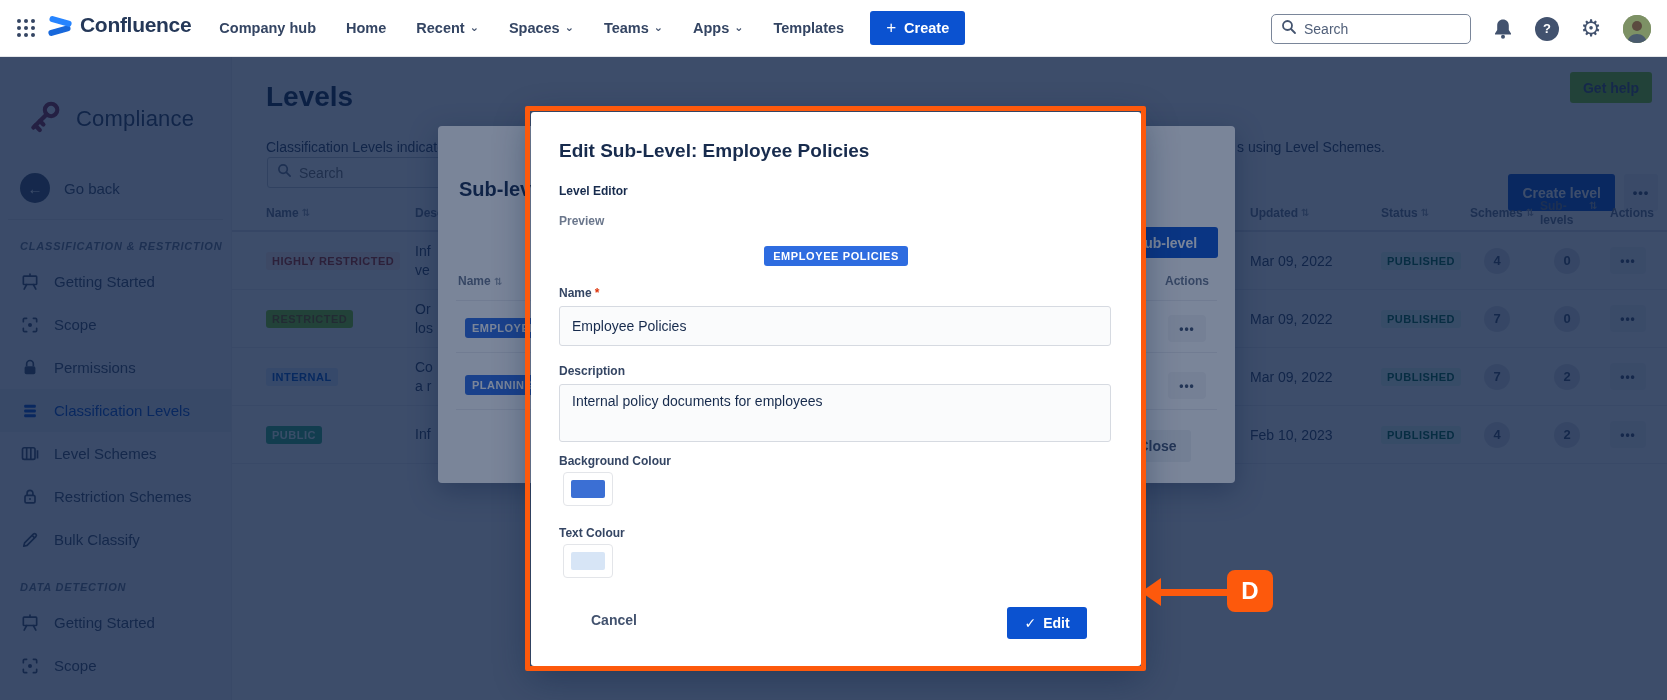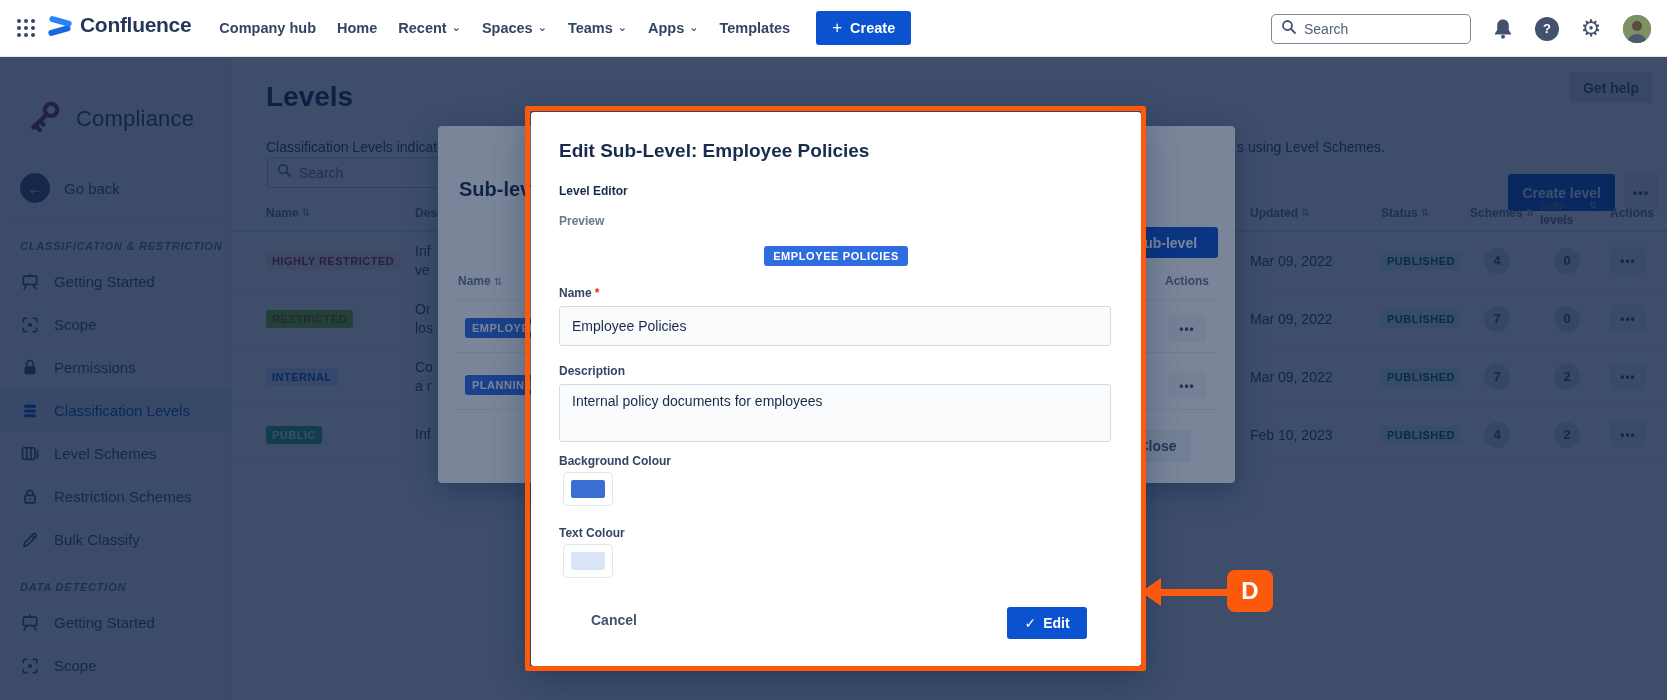--- a/index.html
+++ b/index.html
@@ -6,21 +6,21 @@
   html,body { width:1667px; height:700px; }
   body { font-family: "Liberation Sans", "DejaVu Sans", sans-serif; background:#fff; }
   .screen { position:relative; width:1667px; height:700px; overflow:hidden; background:#fff; }
 
   
   .topnav { position:absolute; left:0; top:0; width:1667px; height:57px; background:#fff;
             border-bottom:1px solid #e4e6ea; display:flex; align-items:center; z-index:30; }
   .grid-btn { margin-left:13px; width:26px; height:26px; display:flex; align-items:center; justify-content:center; cursor:pointer; }
   .logo { display:flex; margin-left:8px; cursor:pointer; }
   .logo-word { font-size:21px; font-weight:700; color:#253858; margin-left:7px; letter-spacing:-0.3px; }
-  .nav-links { display:flex; align-items:center; margin-left:28px; gap:21px; }
+  .nav-links { display:flex; align-items:center; margin-left:28px; gap:30px; }
   .nav-link { font-size:14.5px; font-weight:600; color:#344563; cursor:pointer; white-space:nowrap; display:flex; align-items:center; gap:5px; }
   .chev { font-size:11px; color:#42526e; transform:translateY(-1px); }
   .create-btn { margin-left:26px; height:34px; background:#0b52d0; color:#fff; border:none; border-radius:3px;
                 font-size:14.5px; font-weight:600; padding:0 16px; display:flex; align-items:center; gap:8px; cursor:pointer;
                 font-family:inherit; }
   .create-plus { font-size:17px; font-weight:400; }
   .nav-right { position:absolute; right:0; top:0; height:57px; display:flex; align-items:center; gap:19px; padding-right:16px; }
   .nav-search { width:200px; height:30px; border:1.5px solid #7a869a; border-radius:5px; display:flex; align-items:center; padding:0 9px; gap:7px; background:#fff; }
   .nav-search input { border:none; outline:none; font-size:14px; color:#344563; width:150px; font-family:inherit; background:transparent; }
   .nav-search input::placeholder { color:#505f79; }
@@ -41,21 +41,21 @@
   .side-section { font-size:11px; font-weight:700; color:#6b778c; letter-spacing:0.8px; margin:20px 0 8px 20px;font-style:italic; }
   .side-item { height:43px; display:flex; align-items:center; gap:14px; padding-left:20px; font-size:15px; color:#42526e; cursor:pointer; }
   .side-item svg { flex:0 0 auto; }
   .side-item.active { background:#e9ebf0; color:#0c52cc; font-weight:500; }
   .side-item.active .s-ic { color:#0c52cc; }
   .s-ic { color:#42526e; display:flex; }
 
   
   .main { position:absolute; left:232px; top:57px; right:0; bottom:0; background:#fff; }
   .page-title { position:absolute; left:34px; top:24px; font-size:28px; font-weight:700; color:#172b4d; }
-  .gethelp-btn { position:absolute; right:15px; top:15px; height:31px; background:#e5e5e5; color:#42526e; border:none; border-radius:3px;
+  .gethelp-btn { position:absolute; right:15px; top:15px; height:31px; background:#84cc16; color:#42526e; border:none; border-radius:3px;
                  font-size:14px; font-weight:600; padding:0 13px; cursor:pointer; font-family:inherit; }
   .page-desc { position:absolute; left:34px; top:82px; font-size:14px; color:#344563; white-space:nowrap; }
   .page-desc-right { position:absolute; left:1005px; top:82px; font-size:14px; color:#344563; white-space:nowrap; }
   .page-search { position:absolute; left:35px; top:100px; width:248px; height:31px; border:1.5px solid #c3c9d1; border-radius:3px;
                  display:flex; align-items:center; gap:7px; padding:0 9px; background:#fff; }
   .page-search input { border:none; outline:none; font-size:14px; color:#344563; width:190px; font-family:inherit; }
   .create-level-btn { position:absolute; right:52px; top:117px; height:37px; background:#0b52d0; color:#fff; border:none; border-radius:3px;
                       font-size:14px; font-weight:600; padding:0 14px; cursor:pointer; font-family:inherit; }
   .page-more-btn { position:absolute; right:9px; top:117px; height:37px; width:34px; background:#f0f1f4; color:#42526e; border:none; border-radius:3px;
                    font-size:13px; font-weight:700; cursor:pointer; letter-spacing:1px; font-family:inherit; }

